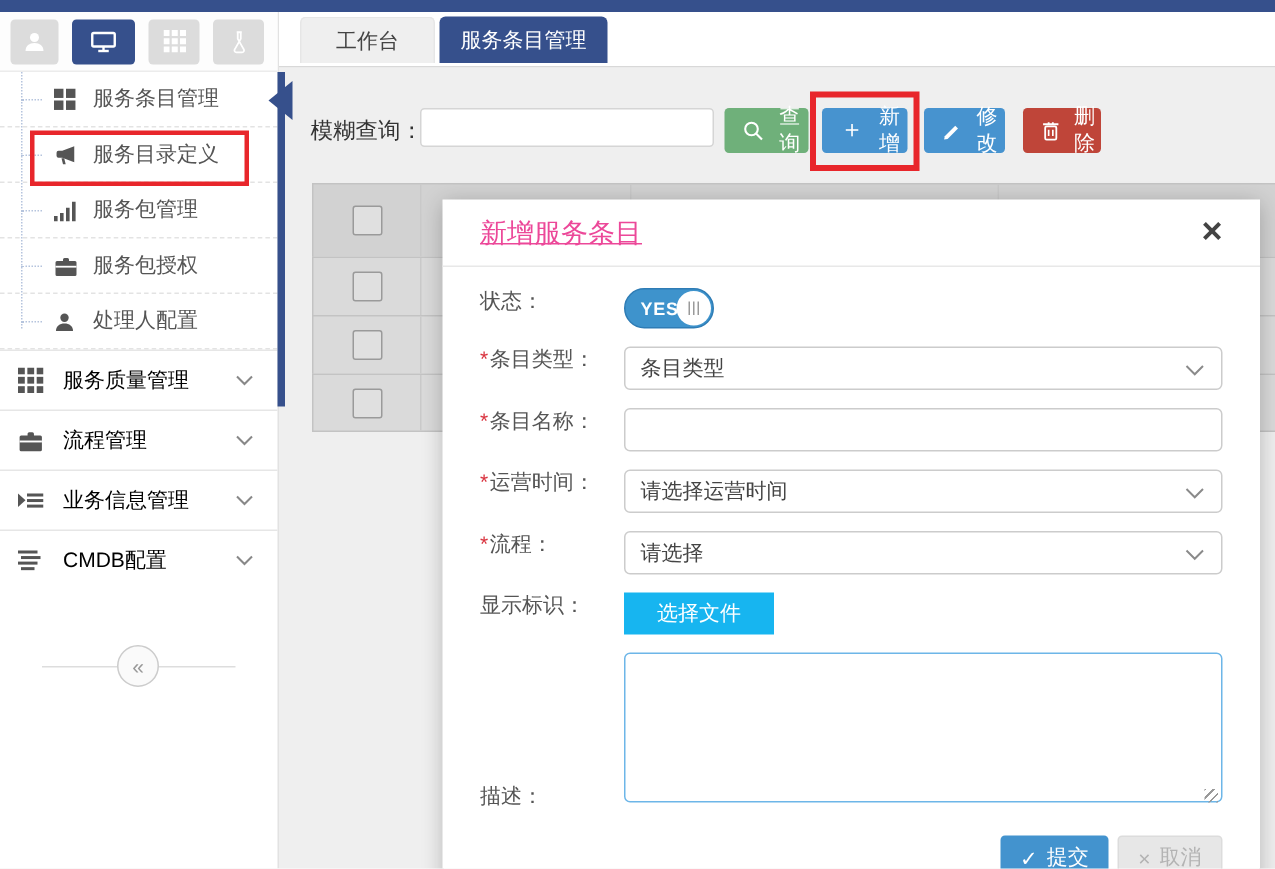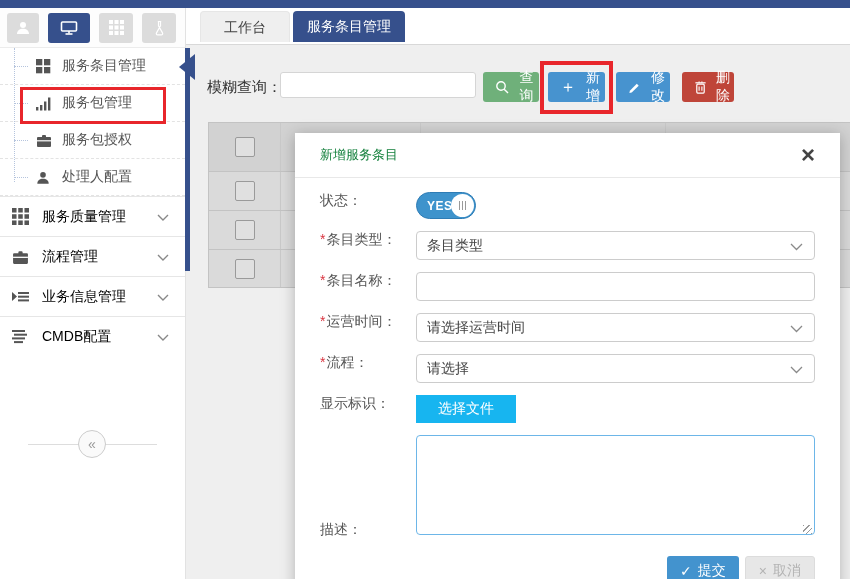--- a/index.html
+++ b/index.html
@@ -73,21 +73,21 @@
   .t-cell { border-right:1px solid #c9c9c9; height:100%; display:flex; align-items:center; justify-content:center; }
   .t-cell.cb { width:72px; }
   .t-cell.c2 { width:140px; }
   .t-cell.c3 { width:245px; }
   .t-cell.c4 { flex:1; border-right:none; }
   .checkbox { width:20px; height:20px; border:1px solid #9a9a9a; background:#e0e0e0; border-radius:2px; cursor:pointer; }
 
   
   .modal { position:absolute; left:109px; top:88px; width:545px; height:460px; background:#fff; box-shadow:0 2px 14px rgba(0,0,0,0.25); z-index:20; }
   .modal-header { height:45px; display:flex; align-items:center; justify-content:space-between; padding:0 25px; border-bottom:1px solid #e8e8e8; }
-  .modal-title { font-size:13px; color:#15803d; }
+  .modal-title { font-size:18px; color:#ec4899;text-decoration:underline; }
   .modal-close { font-size:24px; color:#444; line-height:1; cursor:pointer; font-weight:bold; }
   .modal-body { padding:14px 25px 0 25px; }
   .form-row { display:flex; margin-bottom:12px; }
   .form-row .lbl { width:96px; flex-shrink:0; font-size:14px; color:#555; }
   .req { color:#d9333f; margin-right:1px; }
   .ctrl { flex:1; position:relative; }
 
   .toggle { width:60px; height:27px; background:#3e93cc; border:1px solid #2e7cb5; border-radius:14px; position:relative; display:flex; align-items:center; cursor:pointer; }
   .toggle .yes { color:#fff; font-size:12px; font-weight:bold; margin-left:10px; letter-spacing:0.5px; }
   .toggle .knob { position:absolute; right:1px; top:1px; width:23px; height:23px; background:#fff; border-radius:50%; display:flex; align-items:center; justify-content:center; gap:2px; }
@@ -167,20 +167,29 @@
             <svg width="15" height="15" viewBox="0 0 15 15">
               <g fill="currentColor">
                 <rect x="0" y="0" width="6.3" height="6.3"></rect>
                 <rect x="8" y="0" width="6.3" height="6.3"></rect>
                 <rect x="0" y="8" width="6.3" height="6.3"></rect>
                 <rect x="8" y="8" width="6.3" height="6.3"></rect>
               </g>
             </svg>
           </span>
         <span class="sub-label">服务条目管理</span>
+      </div>
+      <div class="sub-item">
+        <span class="sub-icon">
+            <svg width="16" height="15" viewBox="0 0 16 15">
+              <path d="M13.5 1.5 L5.5 4.5 H3 a1.3 1.3 0 0 0-1.3 1.3 v2 a1.3 1.3 0 0 0 1.3 1.3 h2.5 l8 3 z" fill="currentColor"></path>
+              <path d="M5 9.5 l1 4 h1.8 l-1-4z" fill="currentColor"></path>
+            </svg>
+          </span>
+        <span class="sub-label">服务目录定义</span>
       </div>
       <div class="sub-item">
         <span class="sub-icon">
             <svg width="15" height="15" viewBox="0 0 15 15">
               <g fill="currentColor">
                 <rect x="0" y="11" width="2.4" height="3.5"></rect>
                 <rect x="4" y="9" width="2.4" height="5.5"></rect>
                 <rect x="8" y="5.5" width="2.4" height="9"></rect>
                 <rect x="12" y="1.5" width="2.4" height="13"></rect>
               </g>

